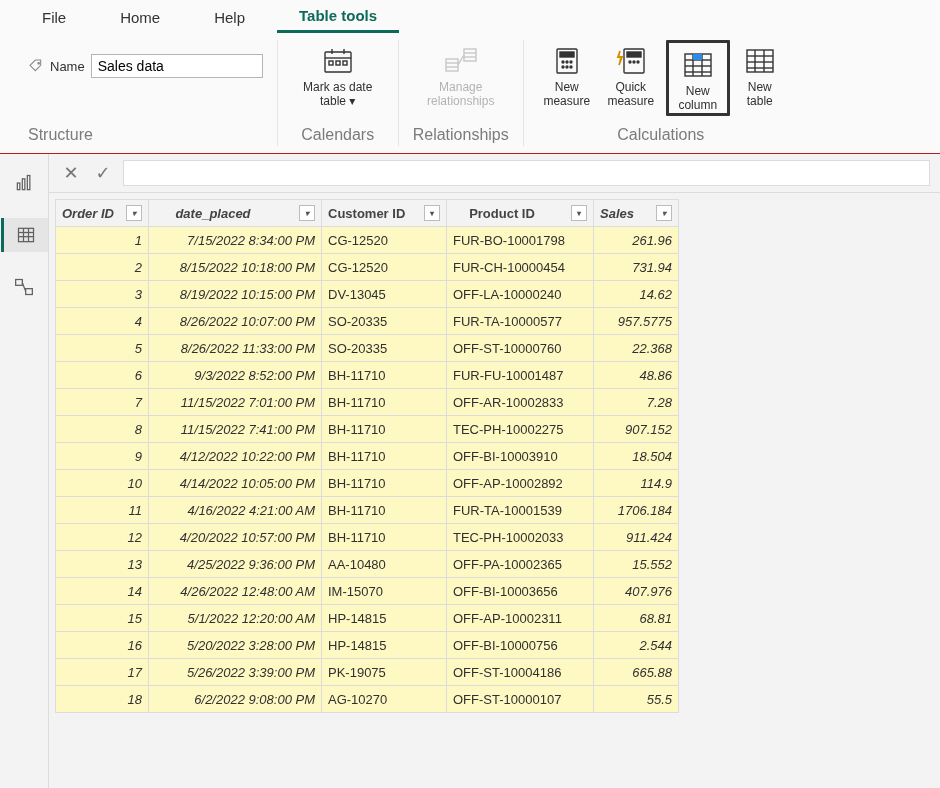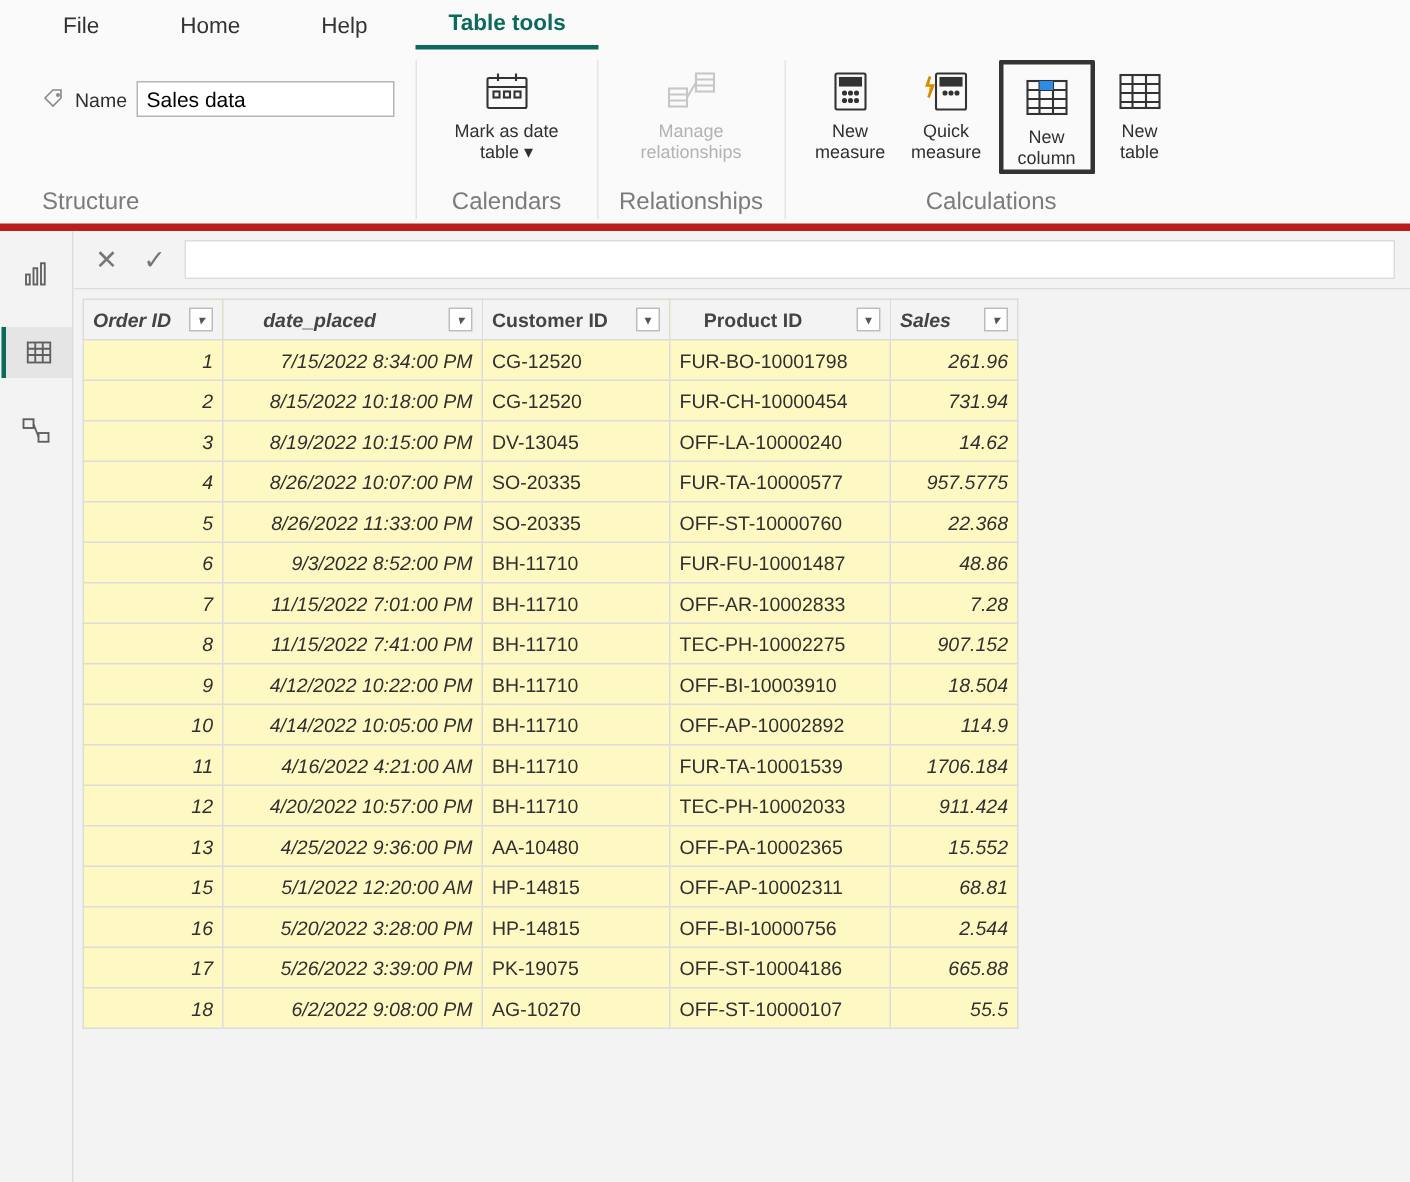--- a/index.html
+++ b/index.html
@@ -33,21 +33,21 @@
   .menu-bar .menu-item.active {
     color: #0b6a5a;
     font-weight: 600;
     border-bottom: 3px solid #0b6a5a;
   }
 
   .ribbon {
     display: flex;
     align-items: flex-start;
     background: #fafafa;
-    border-bottom: 5px solid #b91c1c;
+    border-bottom: 1px solid #b91c1c;
     height: 120px;
     padding: 6px 14px 0 14px;
     box-sizing: border-box;
   }
 
   .ribbon-group {
     display: flex;
     flex-direction: column;
     align-items: center;
     justify-content: space-between;
@@ -528,20 +528,27 @@
               <td class="col-sales">911.424</td>
             </tr>
             <tr>
               <td class="col-orderid">13</td>
               <td class="col-date">4/25/2022 9:36:00 PM</td>
               <td class="col-cust">AA-10480</td>
               <td class="col-prod">OFF-PA-10002365</td>
               <td class="col-sales">15.552</td>
             </tr>
             <tr>
+              <td class="col-orderid">14</td>
+              <td class="col-date">4/26/2022 12:48:00 AM</td>
+              <td class="col-cust">IM-15070</td>
+              <td class="col-prod">OFF-BI-10003656</td>
+              <td class="col-sales">407.976</td>
+            </tr>
+            <tr>
               <td class="col-orderid">15</td>
               <td class="col-date">5/1/2022 12:20:00 AM</td>
               <td class="col-cust">HP-14815</td>
               <td class="col-prod">OFF-AP-10002311</td>
               <td class="col-sales">68.81</td>
             </tr>
             <tr>
               <td class="col-orderid">16</td>
               <td class="col-date">5/20/2022 3:28:00 PM</td>
               <td class="col-cust">HP-14815</td>

